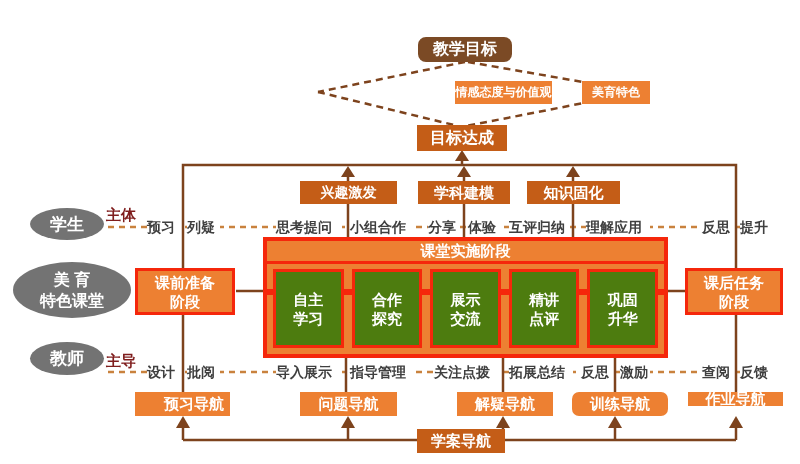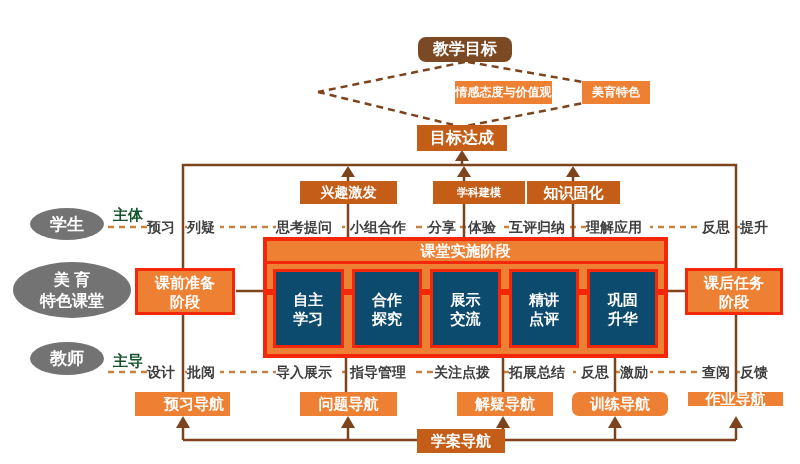--- a/index.html
+++ b/index.html
@@ -21,34 +21,34 @@
   .oval{
     position:absolute;box-sizing:border-box;background:#737373;border-radius:50%;
     display:flex;align-items:center;justify-content:center;color:#fff;font-weight:bold;
     text-align:center;z-index:4;
   }
   .rowlabel{
     position:absolute;background:#fff;color:#3f3f3f;font-weight:bold;font-size:14px;
     height:18px;line-height:18px;text-align:left;z-index:2;
   }
   .modelabel{
-    position:absolute;color:#14532d;font-weight:bold;font-size:15px;height:18px;
-    line-height:18px;text-align:center;z-index:2;
+    position:absolute;color:#7f1d1d;font-weight:bold;font-size:15px;height:18px;
+    line-height:18px;z-index:2;
   }
   .prewrap{white-space:pre-line;}
   
   #impl-box{position:absolute;left:263px;top:237px;width:405px;height:121px;
     box-sizing:border-box;border:4px solid #f5270b;background:#ed8032;z-index:4;}
   #impl-header{height:20px;line-height:20px;border-bottom:3px solid #f5270b;
     color:#fff;font-weight:bold;font-size:15px;text-align:center;}
   #impl-connector{position:absolute;left:0;right:0;top:48px;height:6px;background:#f5270b;}
   #impl-steps{position:absolute;left:0;right:0;top:23px;bottom:0;display:flex;
     gap:8px;padding:5px 6px 6px 6px;}
   .step{
-    flex:1;box-sizing:border-box;border:3px solid #f5270b;background:#0c4a6e;color:#fff;
+    flex:1;box-sizing:border-box;border:3px solid #f5270b;background:#4d7c0f;color:#fff;
     font-weight:bold;font-size:15px;line-height:19px;display:flex;align-items:center;
     justify-content:center;text-align:center;position:relative;z-index:1;
   }
 </style>
 </head>
 <body>
 
 <div id="canvas">
 
   <svg id="lines-dashed" class="layer" width="800" height="464">
@@ -100,21 +100,21 @@
       <polygon points="736,416 729,428 743,428"></polygon>
     </g>
   </svg>
 
   <div class="box brown" style="left:418px;top:37px;width:94px;height:25px;font-size:16px;">教学目标</div>
   <div class="box orange" style="left:455px;top:81px;width:97px;height:23px;font-size:12px;">情感态度与价值观</div>
   <div class="box orange" style="left:582px;top:81px;width:68px;height:23px;font-size:12px;">美育特色</div>
   <div class="box dkorange" style="left:417px;top:125px;width:90px;height:26px;font-size:16px;">目标达成</div>
 
   <div class="box dkorange" style="left:300px;top:181px;width:97px;height:23px;font-size:14px;">兴趣激发</div>
-  <div class="box dkorange" style="left:418px;top:181px;width:92px;height:23px;font-size:11px;margin-left:15px;">学科建模</div>
+  <div class="box dkorange" style="left:418px;top:181px;width:92px;height:23px;font-size:15px;">学科建模</div>
   <div class="box dkorange" style="left:527px;top:181px;width:93px;height:23px;font-size:15px;">知识固化</div>
 
   <div class="oval" style="left:30px;top:208px;width:74px;height:32px;font-size:17px;">学生</div>
   <div class="oval prewrap" style="left:13px;top:262px;width:118px;height:56px;font-size:16px;line-height:21px;">美  育
 特色课堂</div>
   <div class="oval" style="left:30px;top:342px;width:74px;height:33px;font-size:17px;">教师</div>
 
   <div class="modelabel" style="left:106px;top:206px;width:44px;">主体</div>
   <div class="modelabel" style="left:106px;top:352px;width:44px;">主导</div>
 

